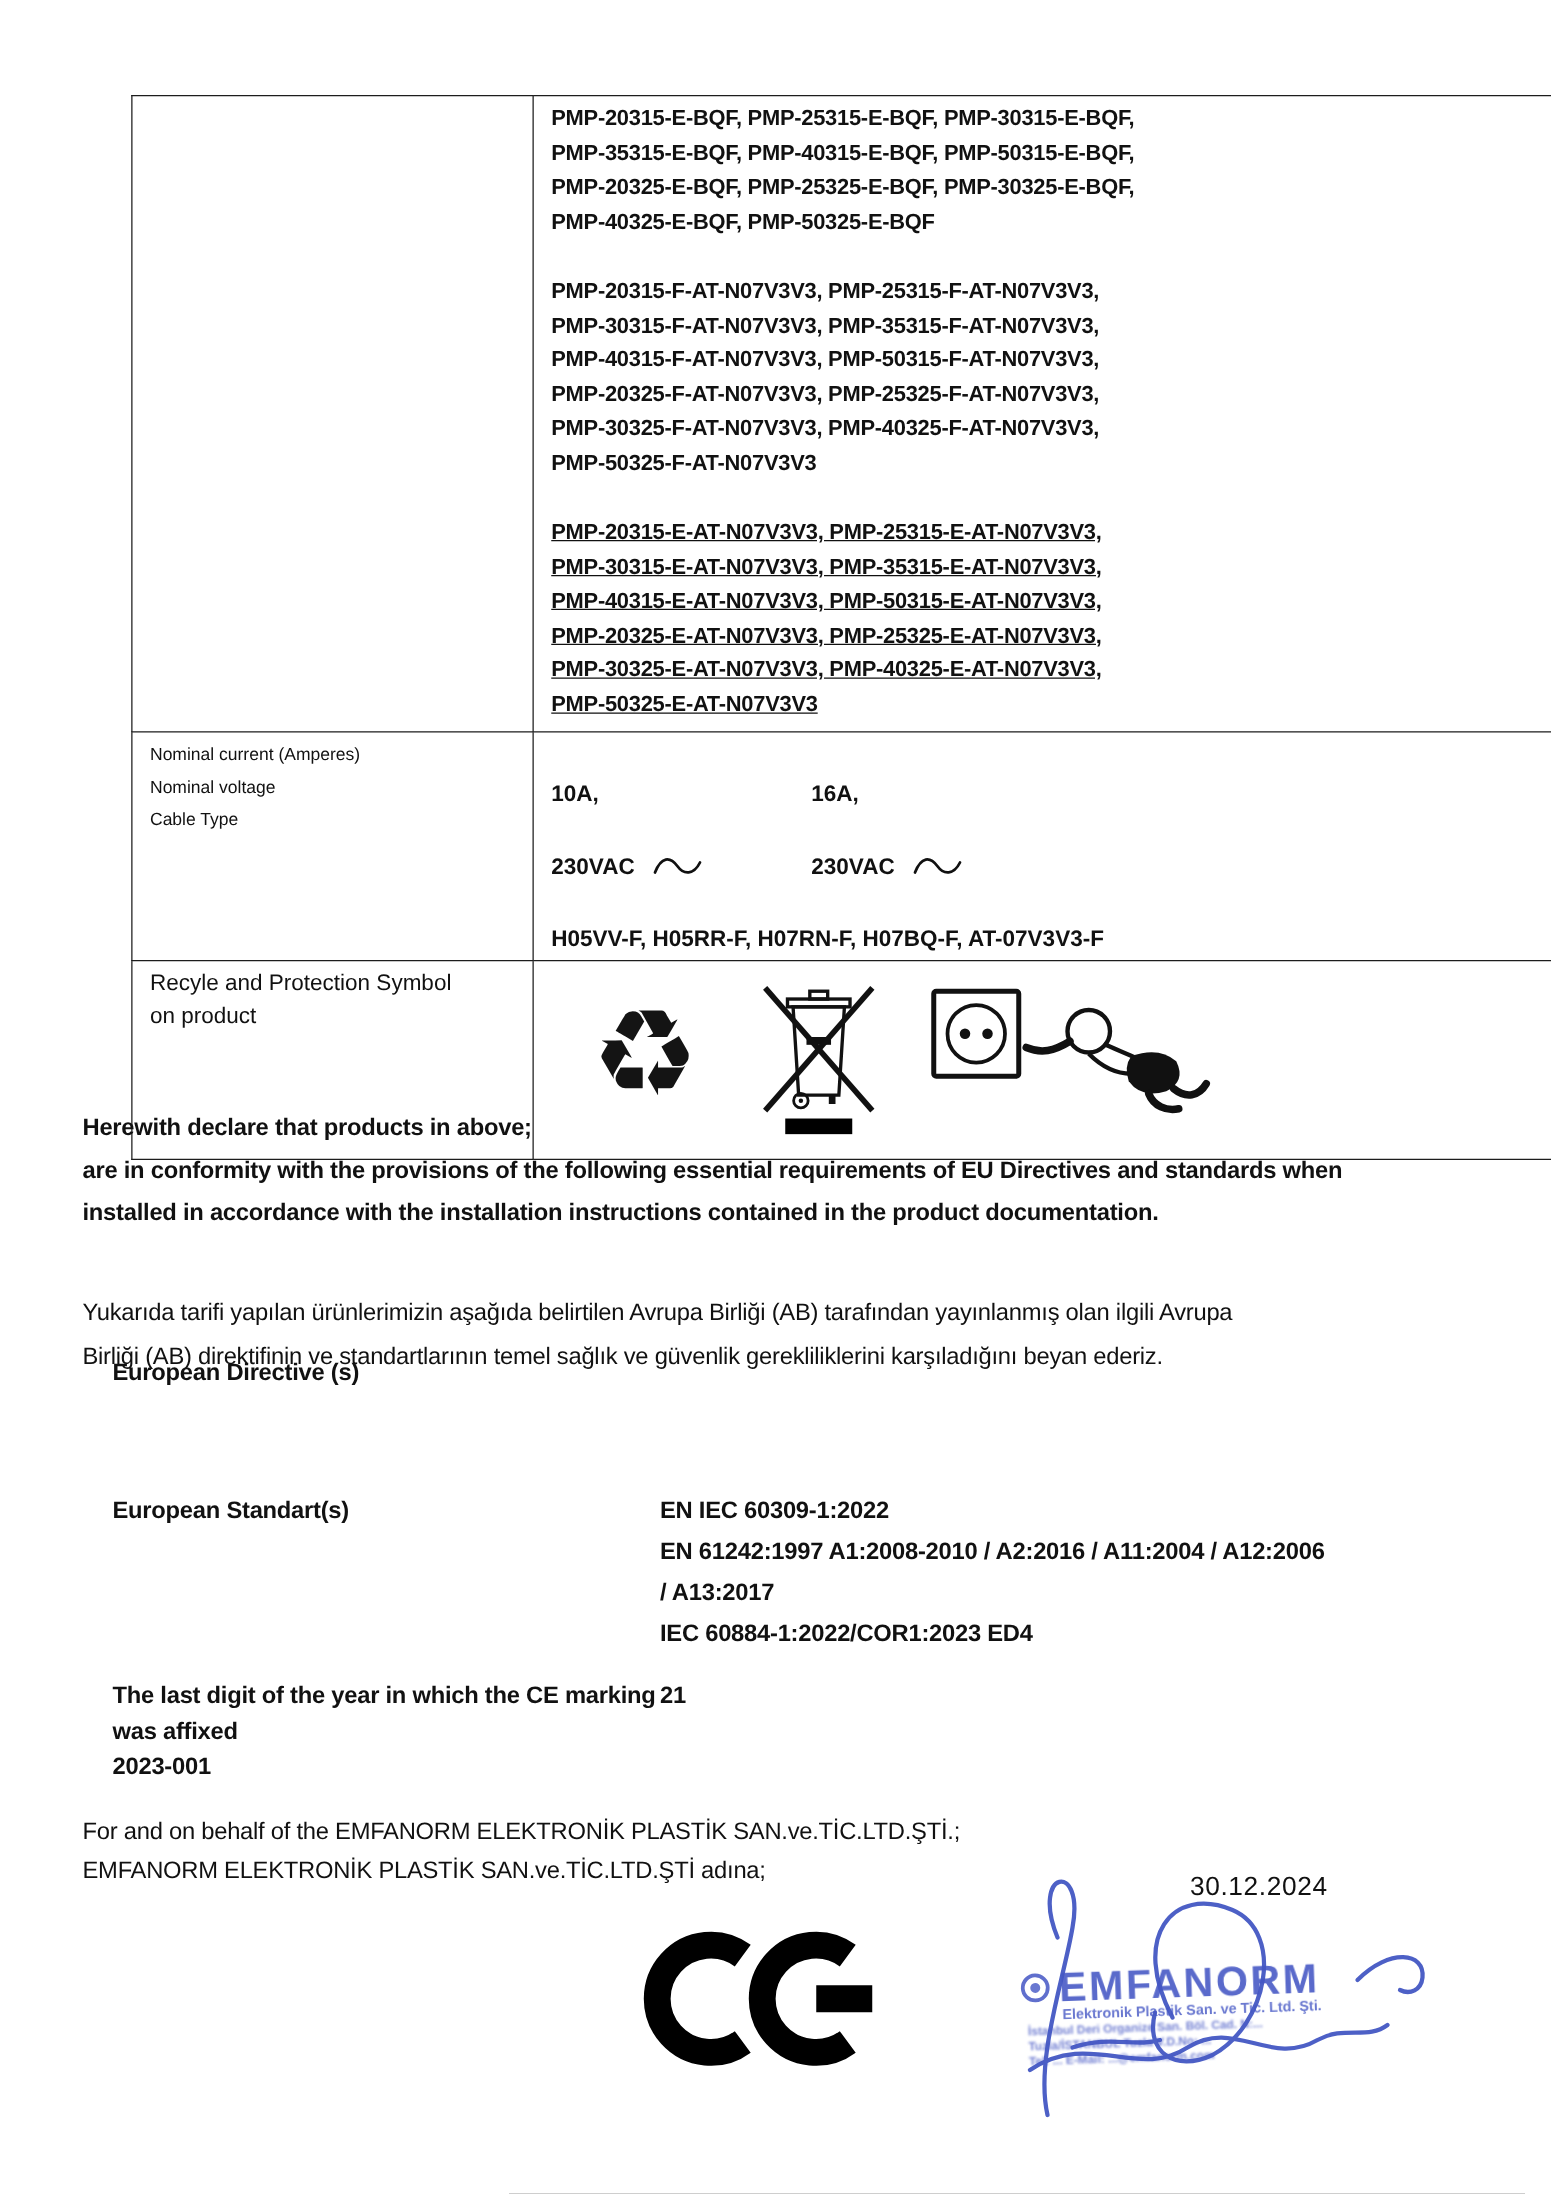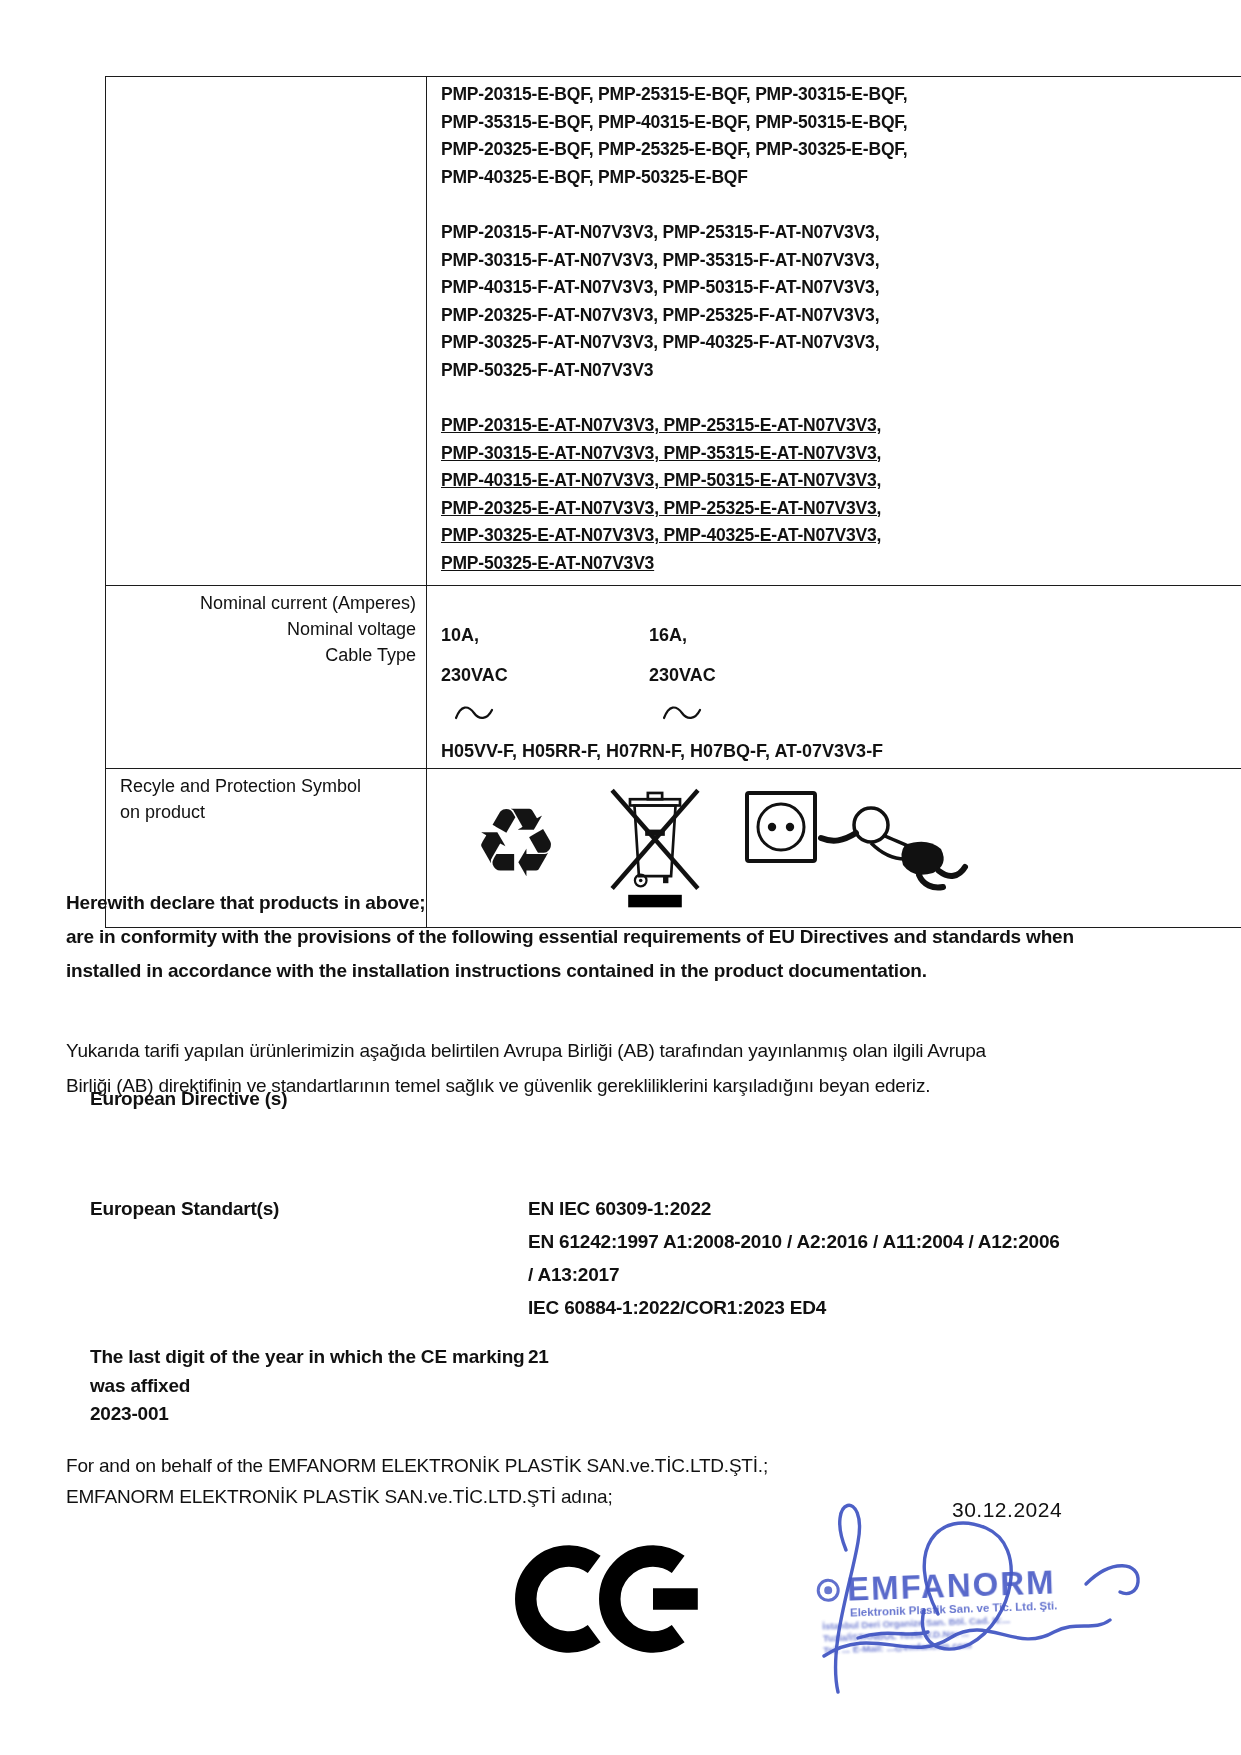--- a/index.html
+++ b/index.html
@@ -15,25 +15,25 @@
     border-collapse:collapse;table-layout:fixed;border-radius:16px;
   }
   table.spec td{
     border:1.8px solid #1c1c1c;vertical-align:top;padding:4px 10px 4px 14px;
   }
   td.c1{width:296px;}
   .models{font-weight:bold;font-size:17.5px;line-height:27.5px;letter-spacing:-0.2px;}
   .models .grp{margin-bottom:28px;}
   .models .grp:last-child{margin-bottom:4px;text-decoration:underline;}
   .row-elec td{height:78px;}
-  .elec-labels{font-size:18px;line-height:26px;text-align:right;}
+  .elec-labels{font-size:14px;line-height:26px;}
   .elec-vals{font-weight:bold;font-size:18px;line-height:26px;}
   .elec-line{display:flex;align-items:center;height:26px;margin-top:32px;}
   .slot{display:inline-block;width:208px;}
-  .slot-in{display:inline-flex;align-items:center;gap:14px;flex-direction:column;}
+  .slot-in{display:inline-flex;align-items:center;gap:14px;}
   .wave-svg{display:inline-block;}
   .row-sym td{height:150px;}
   .sym-label{font-size:18px;line-height:26px;}
   .sym-cell{position:relative;}
   .sym-wrap{display:flex;align-items:center;height:140px;}
   .recycle{font-size:96px;line-height:96px;color:#141414;margin-left:32px;
            font-family:"DejaVu Sans",sans-serif;}
   .weee{margin-left:46px;}
   .sockchild{margin-left:38px;}
   

